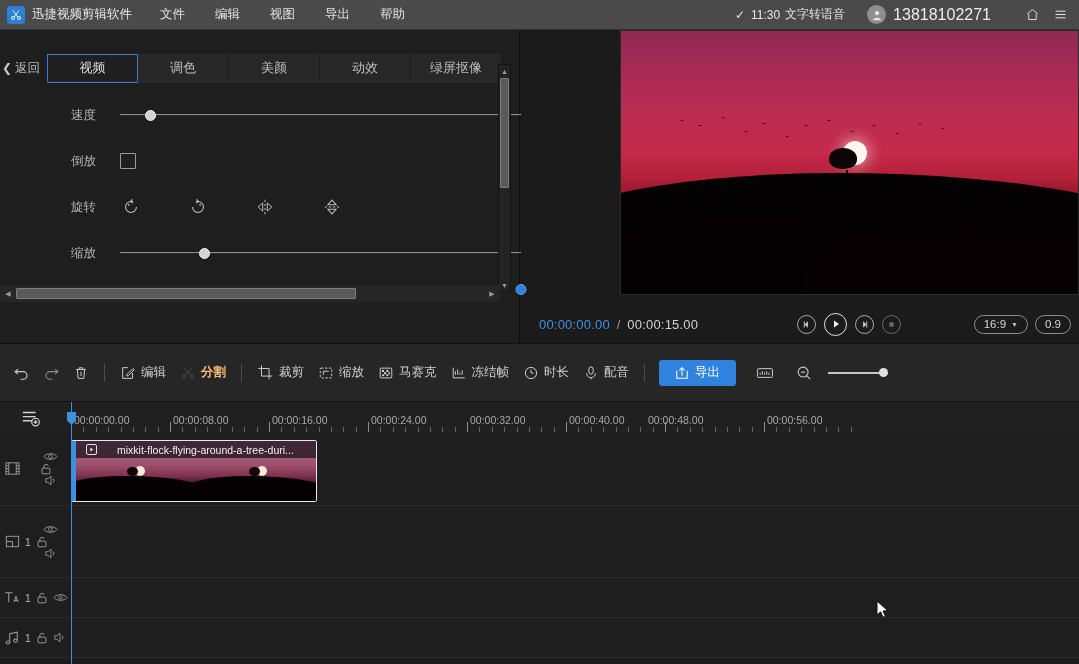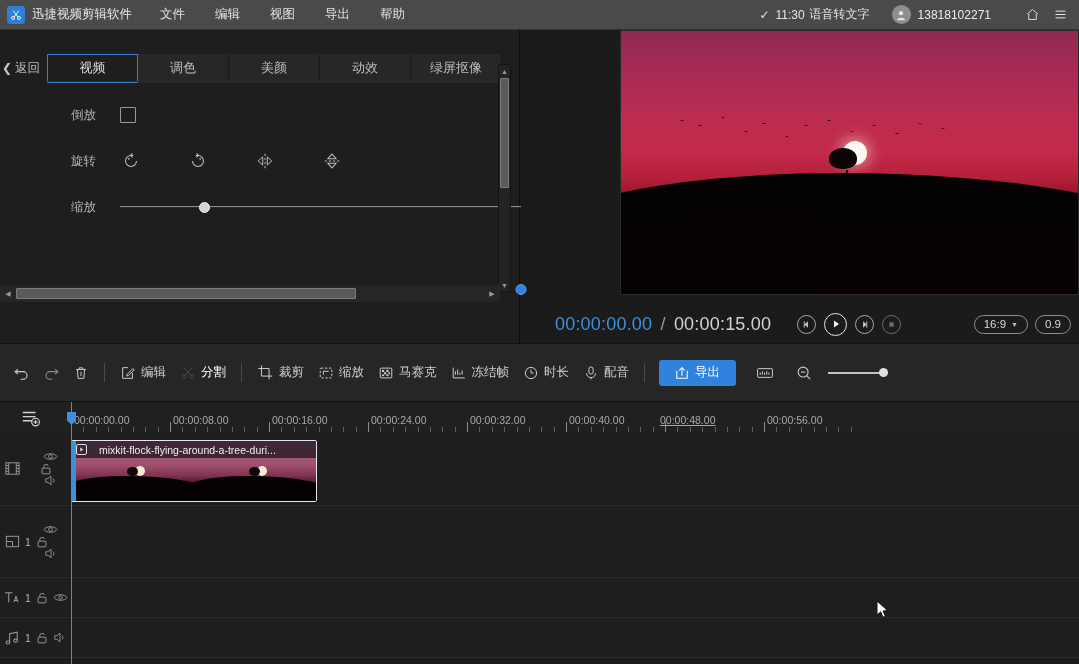--- a/index.html
+++ b/index.html
@@ -29,21 +29,21 @@
   .app-title { font-size:12.5px; color:#e8e8e8; margin-right:28px; }
   .menu-item { font-size:12.5px;color:#e2e2e2;margin-right:30px;cursor:default; }
   .tb-right { margin-left:auto; display:flex; align-items:center; padding-right:8px; }
   .save-status { display:flex;align-items:center;font-size:12px;color:#e6e6e6;margin-right:22px; }
   .save-status .chk { margin-right:6px; font-size:12px; }
   .save-status .tm { margin-right:5px; }
   .avatar {
     width:19px;height:19px;border-radius:50%;background:#8e8e8e;
     display:flex;align-items:center;justify-content:center;margin-right:7px;
   }
-  .phone { font-size:12px;color:#ededed;margin-right:24px; }
+  .phone { font-size:16px;color:#ededed;margin-right:24px; }
   .ic-btn { width:22px;height:22px;display:flex;align-items:center;justify-content:center;margin-left:6px;cursor:default; }
 
   
   .leftpanel {
     position:absolute; top:30px; left:0; width:520px; height:313px;
     background:#1e1e1e; border-right:1px solid #0d0d0d;
   }
   .tabrow {
     position:absolute;top:22px;left:0;width:520px;height:32px;
     display:flex;align-items:center;
@@ -133,21 +133,21 @@
   }
   .tree-trunk { position:absolute;left:49.3%;top:53%;width:2px;height:25px;background:#0a0305; }
   .tree-crown {
     position:absolute;left:45.5%;top:44.5%;width:28px;height:21px;
     background:#0c0406;border-radius:50% 50% 45% 45%;
   }
   .bird { position:absolute;width:4px;height:2px;border-top:1px solid #2a0b14;border-radius:50%; }
   .scope-edge { position:absolute;inset:0;border:1px solid #2a2a2a;pointer-events:none; }
 
   .player-bar { position:absolute;top:275px;left:0;width:558px;height:38px;display:flex;align-items:center; }
-  .timecode { margin-left:34px;font-size:18px;letter-spacing:.2px; }
+  .timecode { margin-left:18px;font-size:13px;letter-spacing:.2px; }
   .tc-cur { color:#3d8fe0; }
   .tc-sep { color:#9a9a9a;margin:0 3px; }
   .tc-tot { color:#d2d2d2; }
   .pb-group { position:absolute;left:276px;display:flex;align-items:center;gap:8px; }
   .pbtn {
     width:19px;height:19px;border-radius:50%;border:1px solid #a7a7a7;
     display:flex;align-items:center;justify-content:center;color:#cfcfcf;cursor:default;
   }
   .pbtn.main { width:23px;height:23px;border-color:#e4e4e4;color:#efefef; }
   .pbtn.dim { border-color:#6a6a6a;color:#6a6a6a; }
@@ -172,21 +172,21 @@
     display:flex;align-items:center;padding-left:6px;
   }
   .tb-icon {
     width:30px;height:30px;display:flex;align-items:center;justify-content:center;
     color:#cfcfcf;cursor:default;
   }
   .tb-item {
     display:flex;align-items:center;gap:5px;height:30px;padding:0 7px;
     font-size:12.5px;color:#cfcfcf;cursor:default;
   }
-  .tb-item.dim { color:#ffffff; }
+  .tb-item.dim { color:#fdba74;font-weight:bold; }
   .tb-item.dim svg { opacity:.55; }
   .tb-sep { width:1px;height:19px;background:#4a4a4a;margin:0 8px; }
   .export-btn {
     display:flex;align-items:center;gap:6px;
     height:26px;padding:0 16px;background:#2f82dd;border-radius:3px;
     font-size:12.5px;color:#fff;cursor:default;margin-left:6px;
   }
   .tb-tail { display:flex;align-items:center;gap:9px;margin-left:14px; }
   .zslider { position:relative;width:60px;height:12px;display:flex;align-items:center; }
   .zslider .ztrack { position:absolute;left:0;right:0;height:2px;background:#c4c4c4; }
@@ -216,21 +216,21 @@
   .tnum { font-size:10.5px;color:#b4b4b4; }
   .ticon { display:flex;align-items:center;justify-content:center;cursor:default; }
   .eye-col { position:absolute;right:2px;top:0;height:100%;display:flex;flex-direction:column;justify-content:center;gap:12px;align-items:center; }
 
   .clip {
     position:absolute;top:8px;left:71px;width:246px;height:62px;
     border:1px solid #e8e8e8;border-radius:2px;overflow:hidden;background:#2a1520;
   }
   .clip-title {
     position:absolute;top:0;left:0;width:100%;height:17px;
-    background:rgba(25,15,25,.72);display:flex;align-items:center;gap:12px;padding-left:4px;
+    background:rgba(25,15,25,.72);display:flex;align-items:center;gap:20px;padding-left:14px;
     font-size:10.5px;color:#f0f0f0;white-space:nowrap;overflow:hidden;
   }
   .clip-vicon { width:11px;height:11px;border:1px solid #e2e2e2;border-radius:2px;display:flex;align-items:center;justify-content:center;flex:none; }
   .clip-thumbs { position:absolute;top:0;left:0;width:100%;height:100%;display:flex; }
   .thumb { flex:1;position:relative;overflow:hidden; }
   .th-sky { position:absolute;inset:0;background:linear-gradient(180deg,#9c6a86 0%,#a25f7e 20%,#9e4f6c 40%,#7e3350 58%,#3c1525 72%,#120608 85%,#050203 100%); }
   .th-hill { position:absolute;bottom:0;left:-15%;width:130%;height:42%;background:#060203;border-radius:45% 55% 0 0 / 70% 70% 0 0; }
   .th-sun { position:absolute;width:10px;height:10px;border-radius:50%;background:#f7ead9;left:52%;top:41%; }
   .th-tree { position:absolute;width:11px;height:9px;border-radius:50%;background:#120508;left:45%;top:43%; }
   .th-trunk { position:absolute;width:1px;height:9px;background:#120508;left:49.5%;top:52%; }
@@ -262,21 +262,21 @@
     <div class="menu-item">文件</div>
     <div class="menu-item">编辑</div>
     <div class="menu-item">视图</div>
     <div class="menu-item">导出</div>
     <div class="menu-item">帮助</div>
 
     <div class="tb-right">
       <div class="save-status">
         <span class="chk">✓</span>
         <span class="tm">11:30</span>
-        <span>语音转文字</span>
+        <span>文字转语音</span>
       </div>
       <div class="avatar">
         <svg width="12" height="12" viewBox="0 0 16 16">
             <circle cx="8" cy="5.5" r="2.8" fill="#e6e6e6"></circle>
             <path d="M2.5 15 C2.5 10.5 13.5 10.5 13.5 15 Z" fill="#e6e6e6"></path>
           </svg>
       </div>
       <div class="phone">13818102271</div>
       <div class="ic-btn">
         <svg width="15" height="15" viewBox="0 0 18 18">
@@ -313,20 +313,27 @@
           <span>动效</span>
         </div>
       <div class="tab">
           <span>绿屏抠像</span>
         </div>
     </div>
     <div class="tabs-underline"></div>
 
     <div class="props">
 
+      <div class="prow">
+        <div class="plabel">速度</div>
+        <div class="slider">
+          <div class="track"></div>
+          <div class="knob" style="left:8%"></div>
+        </div>
+      </div>
 
       <div class="prow">
         <div class="plabel">倒放</div>
         <div class="checkbox"></div>
       </div>
 
       <div class="prow">
         <div class="plabel">旋转</div>
         <div class="rotrow">
           <div class="roticon">
@@ -670,21 +677,21 @@
           <div class="rtick major" style="left: 506px;"></div>
           <div class="rlabel" style="left: 509px;">00:00:40.00</div>
           <div class="rtick minor" style="left: 518.375px;"></div>
           <div class="rtick minor" style="left: 530.75px;"></div>
           <div class="rtick minor" style="left: 543.125px;"></div>
           <div class="rtick minor" style="left: 555.5px;"></div>
           <div class="rtick minor" style="left: 567.875px;"></div>
           <div class="rtick minor" style="left: 580.25px;"></div>
           <div class="rtick minor" style="left: 592.625px;"></div>
           <div class="rtick major" style="left: 605px;"></div>
-          <div class="rlabel" style="left: 600px; text-decoration: underline;">00:00:48.00</div>
+          <div class="rlabel" style="left: 588px;">00:00:48.00</div>
           <div class="rtick minor" style="left: 617.375px;"></div>
           <div class="rtick minor" style="left: 629.75px;"></div>
           <div class="rtick minor" style="left: 642.125px;"></div>
           <div class="rtick minor" style="left: 654.5px;"></div>
           <div class="rtick minor" style="left: 666.875px;"></div>
           <div class="rtick minor" style="left: 679.25px;"></div>
           <div class="rtick minor" style="left: 691.625px;"></div>
           <div class="rtick major" style="left: 704px;"></div>
           <div class="rlabel" style="left: 707px;">00:00:56.00</div>
           <div class="rtick minor" style="left: 716.375px;"></div>

